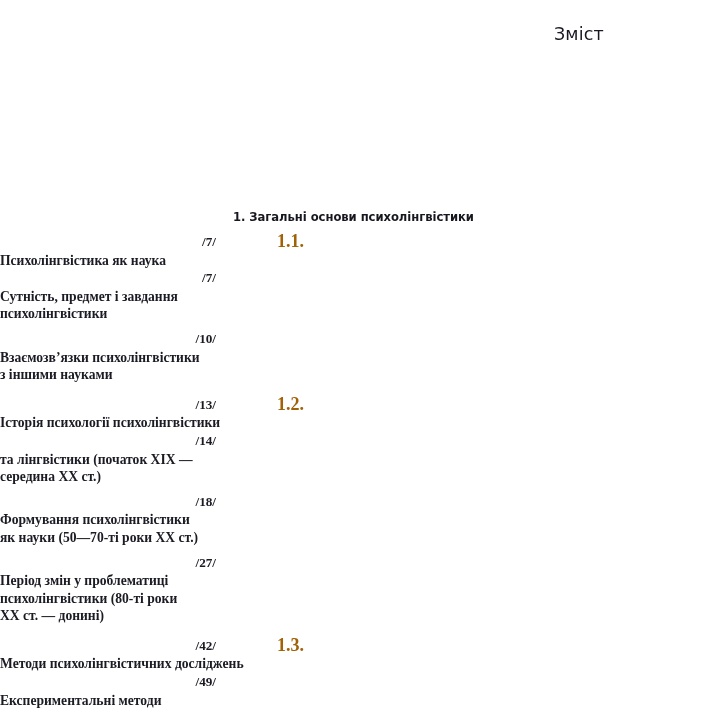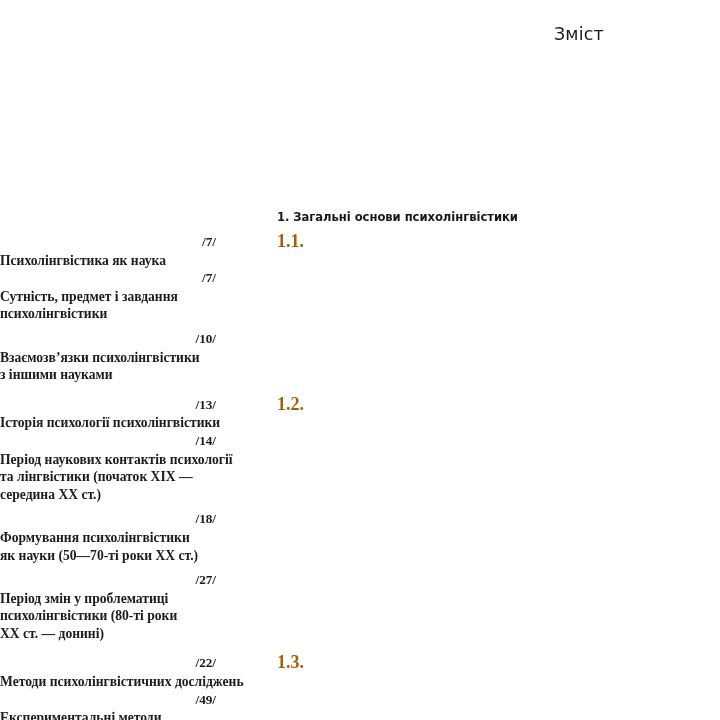--- a/index.html
+++ b/index.html
@@ -55,21 +55,20 @@
   .chapter-heading {
     position: relative;
     font-family: "DejaVu Sans", "Liberation Sans", sans-serif;
     font-weight: bold;
     font-size: 11.6px;
     letter-spacing: -0.05px;
     color: #17171f;
     padding-left: 233px;
     line-height: 18px;
     white-space: nowrap;
-    margin-left: 44px;
   }
 
   
   .entry {
     position: relative;
     display: block;
     line-height: 17.6px;
   }
 
   .entry .pageno {
@@ -122,24 +121,24 @@
   <div class="toc">
       <div class="toc-block">
         <div class="chapter-heading">1. Загальні основи психолінгвістики</div>
         <div class="gap-sm"></div>
         <div class="entry"><span class="pageno">/7/</span><span class="secno">1.1.</span><span class="entry-body"><span class="line">Психолінгвістика як наука</span></span></div>
         <div class="entry"><span class="pageno">/7/</span><span class="entry-body"><span class="line">Сутність, предмет і завдання</span><span class="line">психолінгвістики</span></span></div>
         <div class="gap-sm"></div>
         <div class="entry"><span class="pageno">/10/</span><span class="entry-body"><span class="line">Взаємозв’язки психолінгвістики</span><span class="line">з іншими науками</span></span></div>
         <div class="gap-md"></div>
         <div class="entry"><span class="pageno">/13/</span><span class="secno">1.2.</span><span class="entry-body"><span class="line">Історія психології психолінгвістики</span></span></div>
-        <div class="entry"><span class="pageno">/14/</span><span class="entry-body"><span class="line">Період наукових контактів психології</span><span class="line">та лінгвістики (початок XIX —</span><span class="line">середина XX ст.)</span></span></div>
+        <div class="entry"><span class="pageno">/14/</span><span class="entry-body"><span class="line">та лінгвістики (початок XIX —</span><span class="line">середина XX ст.)</span></span></div>
         <div class="gap-sm"></div>
         <div class="entry"><span class="pageno">/18/</span><span class="entry-body"><span class="line">Формування психолінгвістики</span><span class="line">як науки (50—70-ті роки XX ст.)</span></span></div>
         <div class="gap-sm"></div>
         <div class="entry"><span class="pageno">/27/</span><span class="entry-body"><span class="line">Період змін у проблематиці</span><span class="line">психолінгвістики (80-ті роки</span><span class="line">XX ст. — донині)</span></span></div>
         <div class="gap-md"></div>
-        <div class="entry"><span class="pageno">/22/</span><span class="secno">1.3.</span><span class="entry-body"><span class="line">Методи психолінгвістичних досліджень</span></span></div>
+        <div class="entry"><span class="pageno">/42/</span><span class="secno">1.3.</span><span class="entry-body"><span class="line">Методи психолінгвістичних досліджень</span></span></div>
         <div class="entry"><span class="pageno">/49/</span><span class="entry-body"><span class="line">Експериментальні методи</span></span></div>
       </div>
     </div>
 
 </div>
 
 </body></html>

